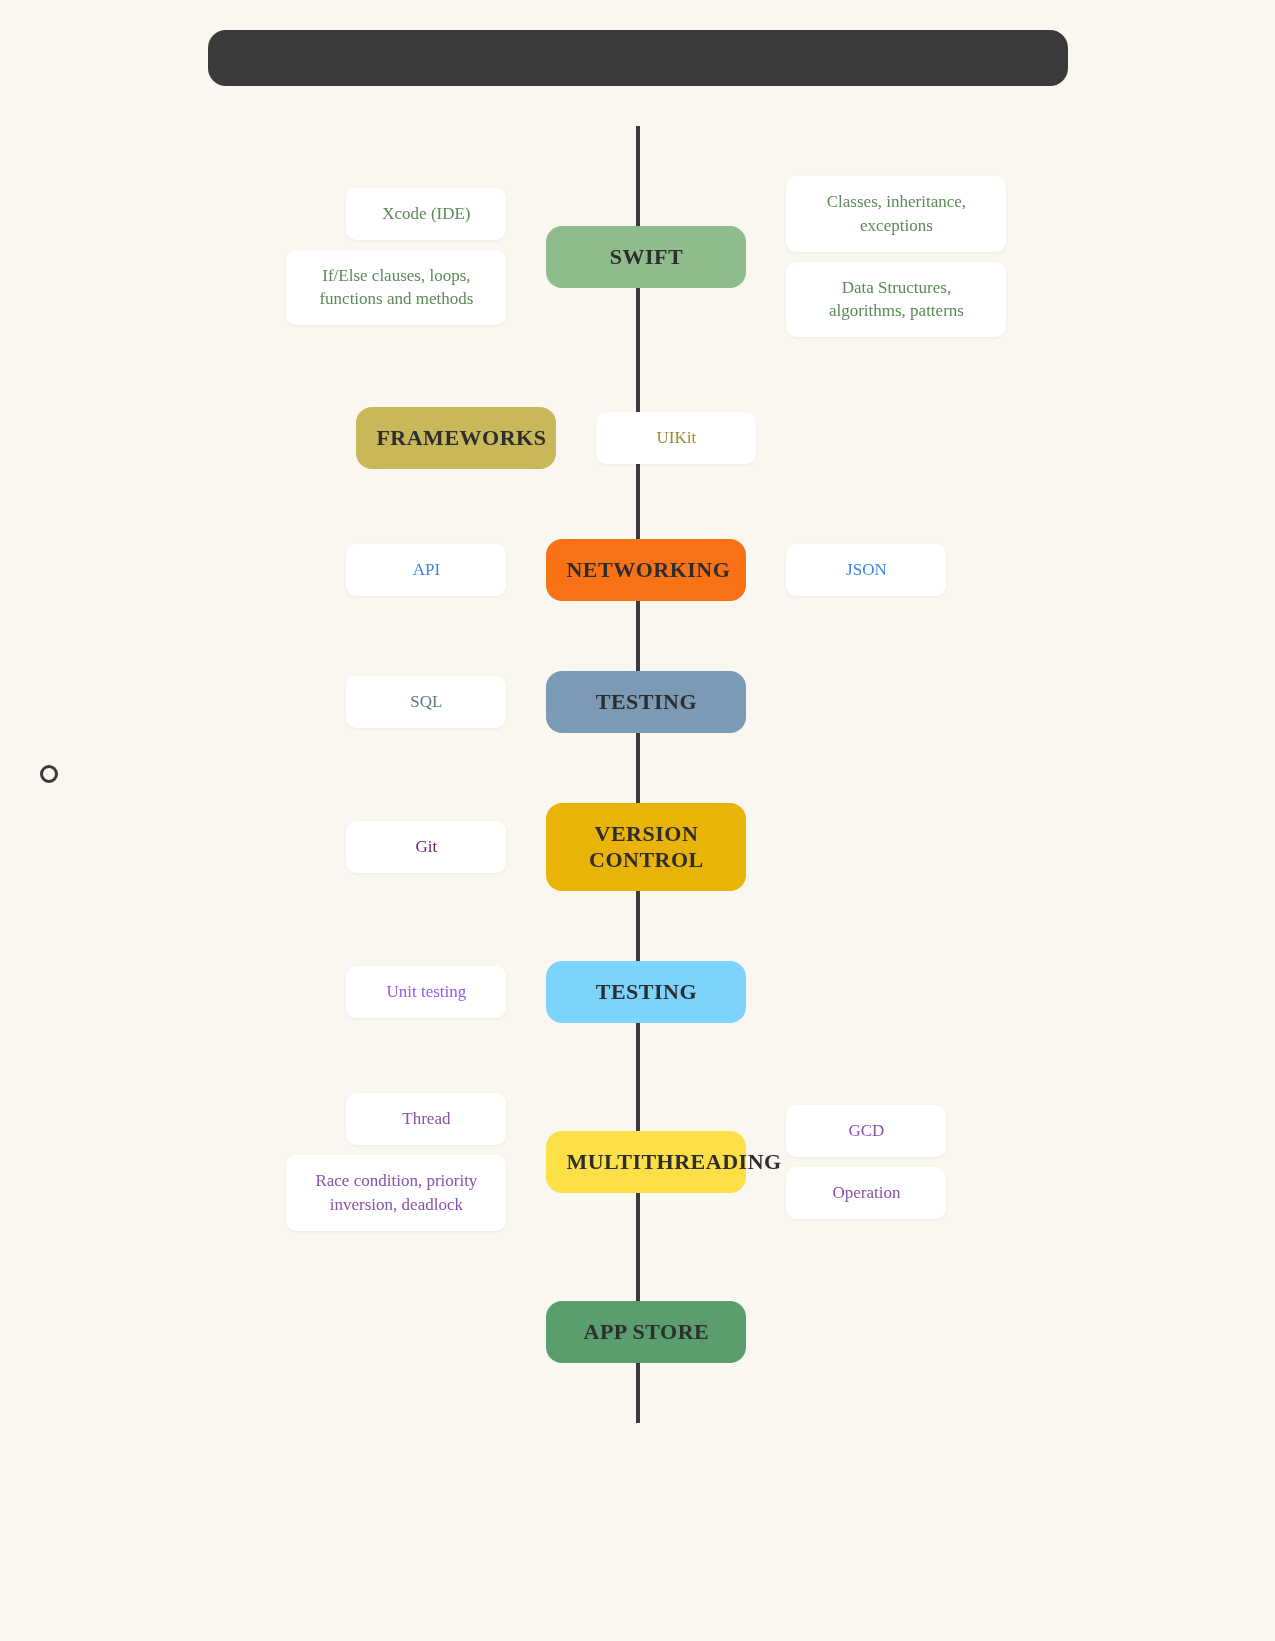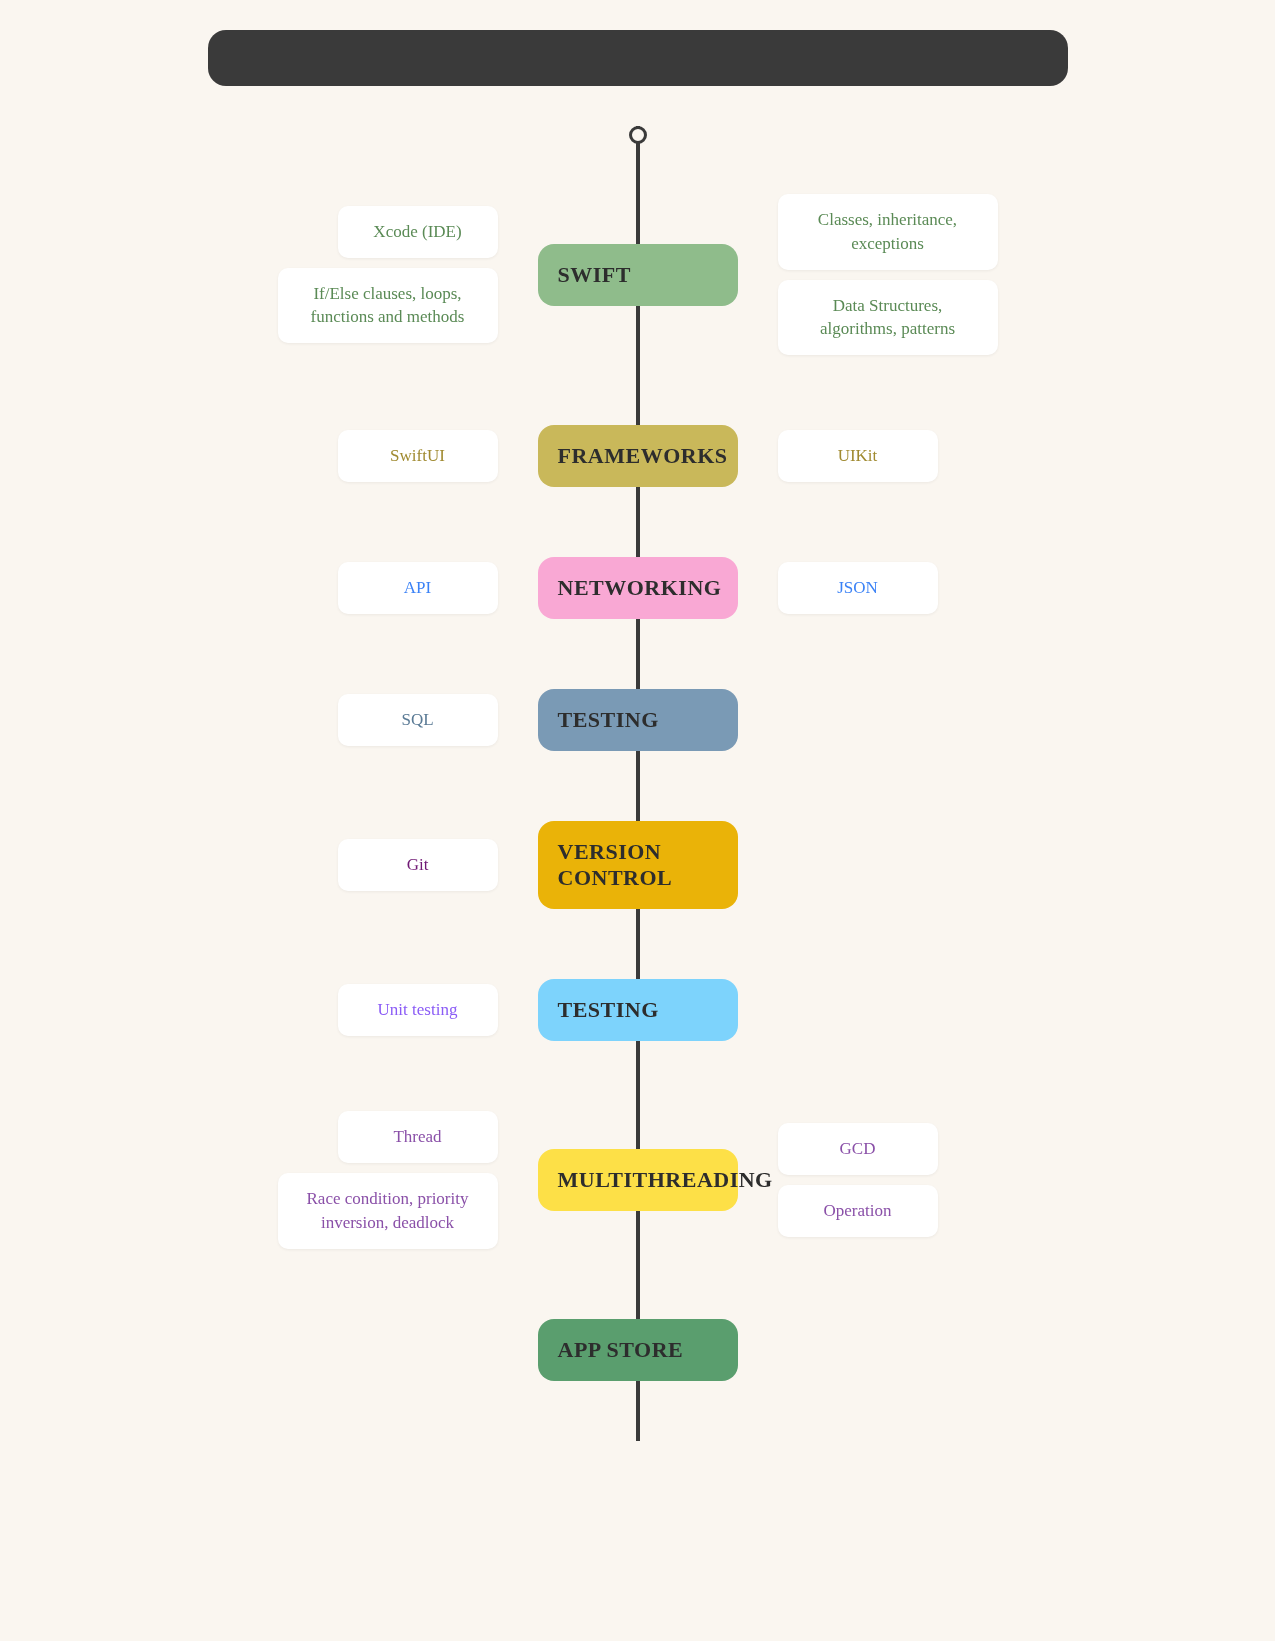--- a/index.html
+++ b/index.html
@@ -27,21 +27,21 @@
       font-size: 56px;
       font-weight: 900;
       font-family: 'Georgia', serif;
       letter-spacing: -1px;
     }
 
     .timeline-container {
       position: relative;
       width: 100%;
       display: flex;
-      flex-direction: column;
+      flex-direction: row;
       align-items: center;
     }
 
     
     .vline {
       position: absolute;
       left: 50%;
       top: 0;
       bottom: 0;
       width: 4px;
@@ -74,21 +74,21 @@
 
     .timeline-row.with-padding {
       padding: 20px 0;
     }
 
     
     .center-node {
       width: 200px;
       padding: 18px 20px;
       border-radius: 16px;
-      text-align: left;
+      text-align: center;
       font-weight: 900;
       font-size: 22px;
       color: #2d2d2d;
       z-index: 2;
       flex-shrink: 0;
       letter-spacing: 0.5px;
     }
 
     
     .side-area {
@@ -115,21 +115,21 @@
       font-size: 17px;
       min-width: 160px;
       max-width: 220px;
       line-height: 1.4;
       box-shadow: 0 1px 3px rgba(0,0,0,0.06);
     }
 
     
     .node-green { background: #8fbc8b; }
     .node-yellow { background: #c9b85a; }
-    .node-teal { background: #f9a8d4; }
+    .node-teal { background: #f97316; }
     .node-blue-gray { background: #7a9ab5; }
     .node-pink { background: #eab308; }
     .node-lime { background: #7dd3fc; }
     .node-purple { background: #fde047; }
     .node-dark-green { background: #5a9e6e; }
 
     .text-green { color: #5a8a55; }
     .text-yellow { color: #a08a30; }
     .text-teal { color: #3b82f6; }
     .text-blue-gray { color: #5a7a95; }
@@ -163,23 +163,20 @@
           <div class="side-box text-green">If/Else clauses, loops, functions and methods</div>
         </div>
         <div class="center-node node-green">SWIFT</div>
         <div class="side-area right">
           <div class="side-box text-green">Classes, inheritance, exceptions</div>
           <div class="side-box text-green">Data Structures, algorithms, patterns</div>
         </div>
       </div>
       <div class="spacer-row"></div>
       <div class="timeline-row with-padding">
-        <div class="side-area left">
-          <div class="side-box text-yellow">SwiftUI</div>
-        </div>
         <div class="center-node node-yellow">FRAMEWORKS</div>
         <div class="side-area right">
           <div class="side-box text-yellow">UIKit</div>
         </div>
       </div>
       <div class="spacer-row"></div>
       <div class="timeline-row with-padding">
         <div class="side-area left">
           <div class="side-box text-teal">API</div>
         </div>

